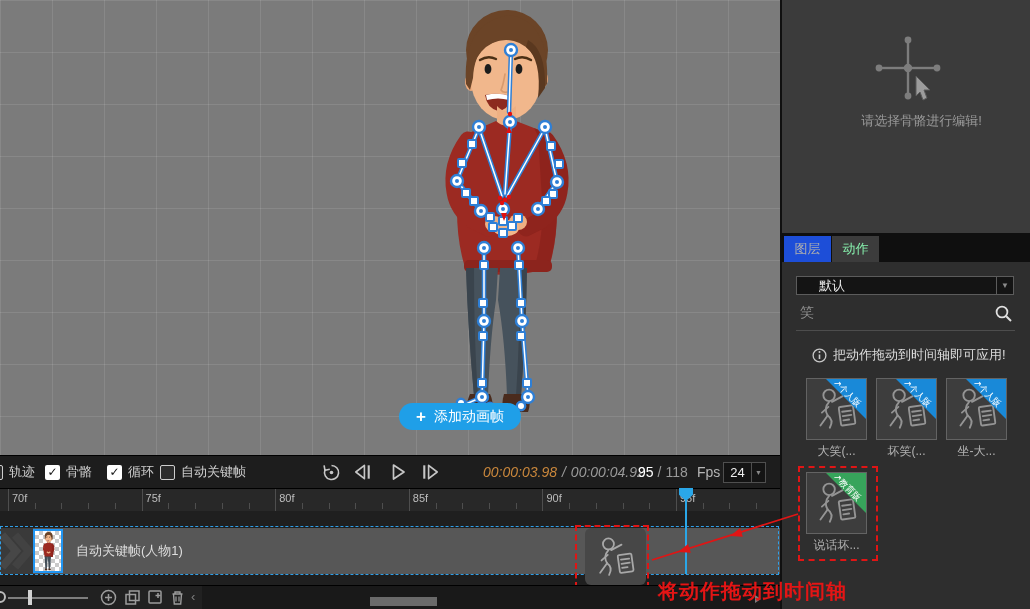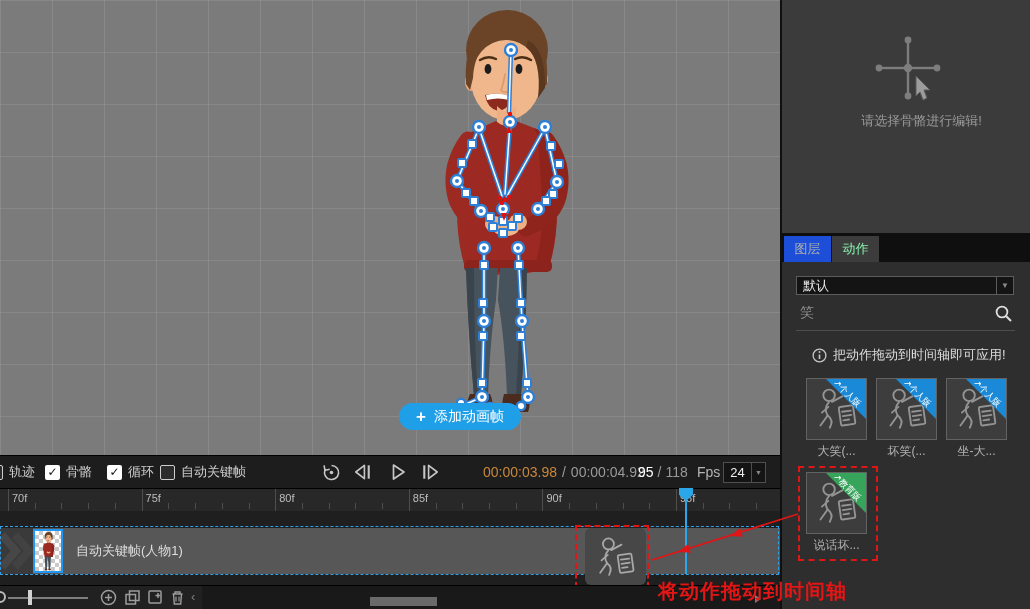--- a/index.html
+++ b/index.html
@@ -22,21 +22,21 @@
   .preview-text{position:absolute;left:0;top:112px;width:100%;text-align:center;color:#999;font-size:13px;}
   .bone-target{position:absolute;left:74px;top:26px;}
   .tabstrip{position:absolute;left:0;top:233px;width:100%;height:29px;background:#0f0f0f;
     display:flex;align-items:flex-end;}
   .tab{width:47px;height:26px;line-height:26px;text-align:center;font-size:13px;color:#aeaeae;
     background:#1d4ed8;margin-right:1px;cursor:pointer;}
   .tab:first-child{margin-left:2px;}
   .tab.active{background:#3c3c3c;color:#86efac;}
   .pcontent{position:absolute;left:0;top:262px;width:100%;height:347px;background:#2e2e2e;}
   .dropdown{position:absolute;left:14px;top:14px;width:218px;height:19px;background:#141414;
-    border:1px solid #5c5c5c;color:#e8e8e8;font-size:13px;line-height:17px;padding-left:6px;
+    border:1px solid #5c5c5c;color:#e8e8e8;font-size:13px;line-height:17px;padding-left:22px;
     box-sizing:border-box;cursor:pointer;}
   .dd-arrow{position:absolute;right:0;top:0;width:16px;height:100%;border-left:1px solid #5c5c5c;
     color:#8a8a8a;font-size:8px;display:flex;align-items:center;justify-content:center;}
   .searchrow{position:absolute;left:14px;top:40px;width:219px;height:26px;}
   .searchrow input{position:absolute;left:2px;top:2px;width:180px;background:transparent;border:none;
     outline:none;color:#8f8f8f;font-size:14px;font-family:inherit;}
   .search-ic{position:absolute;right:2px;top:2px;}
   .search-underline{position:absolute;left:14px;top:68px;width:219px;height:1px;background:#4d4d4d;}
   .hintrow{position:absolute;left:30px;top:84px;display:flex;align-items:center;gap:6px;
     color:#dcdcdc;font-size:13px;}
@@ -56,21 +56,21 @@
   
   .toolbar{position:absolute;left:0;top:455px;width:780px;height:33px;background:#1d1d1d;
     border-top:1px solid #000;box-sizing:border-box;}
   .toggle{position:absolute;top:0;height:32px;display:flex;align-items:center;gap:6px;
     color:#cfcfcf;font-size:13px;}
   .cb{width:15px;height:15px;box-sizing:border-box;background:#fff;border-radius:2px;display:flex;
     align-items:center;justify-content:center;font-size:12px;font-weight:bold;color:#111;cursor:pointer;}
   .cb.un{background:#2c2c2c;border:1px solid #cdcdcd;}
   .pbtn{position:absolute;top:7px;cursor:pointer;color:#c6c6c6;}
   .time{position:absolute;left:483px;top:0;height:32px;display:flex;align-items:center;gap:5px;
-    font-size:14px;color:#9a9a9a;}
+    font-size:14px;color:#9a9a9a;font-style:italic;}
   .time .cur{color:#c9873c;}
   .framecount{position:absolute;left:638px;top:0;height:32px;display:flex;align-items:center;gap:4px;
     font-size:14px;color:#9a9a9a;}
   .framecount .cur{color:#fff;}
   .fpslabel{position:absolute;left:697px;top:0;height:32px;display:flex;align-items:center;
     color:#b5b5b5;font-size:14px;}
   .fpsdd{position:absolute;left:723px;top:6px;width:43px;height:21px;background:#141414;
     border:1px solid #4f4f4f;color:#f0f0f0;font-size:13px;box-sizing:border-box;display:flex;cursor:pointer;}
   .fpsdd .val{flex:1;text-align:center;line-height:19px;}
   .fpsdd .arr{width:13px;border-left:1px solid #4f4f4f;font-size:7px;color:#888;display:flex;

